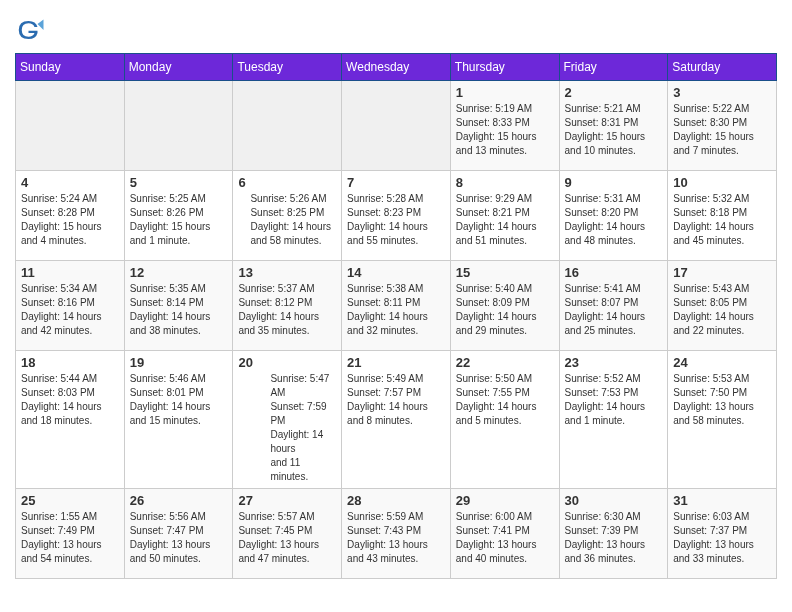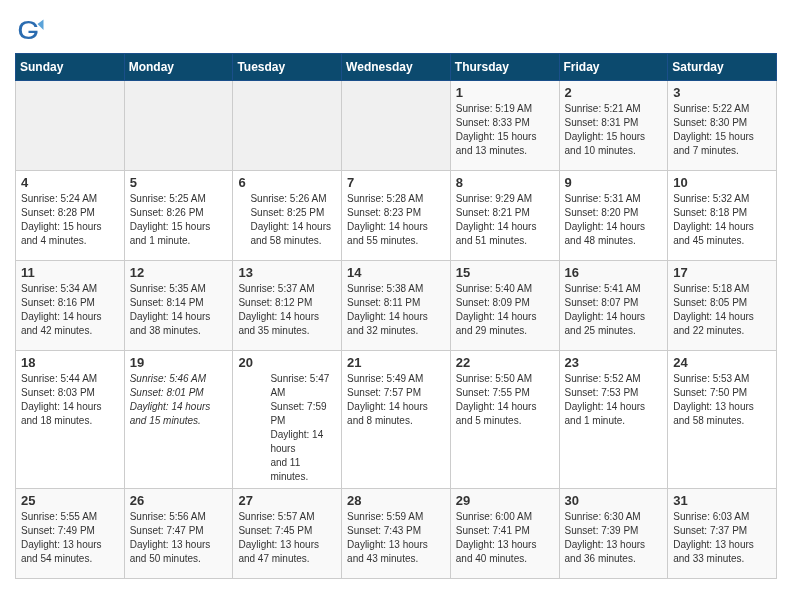--- a/index.html
+++ b/index.html
@@ -54,24 +54,24 @@
       font-size: 16px;
       color: #555;
       margin-top: 2px;
     }
     table {
       width: 100%;
       border-collapse: collapse;
       table-layout: fixed;
     }
     thead th {
-      background-color: #0c4a6e;
+      background-color: #6d28d9;
       color: white;
       font-size: 12px;
-      font-weight: bold;
+      font-weight: normal;
       padding: 6px 4px;
       text-align: left;
       border: 1px solid #1a4f8a;
     }
     tbody td {
       border: 1px solid #ccc;
       vertical-align: top;
       padding: 4px 5px;
       font-size: 10px;
       color: #333;
@@ -247,37 +247,37 @@
         </td>
         <td>
           <span class="day-number">16</span>
           <div class="day-info" style="white-space: pre-line;">Sunrise: 5:41 AM
 Sunset: 8:07 PM
 Daylight: 14 hours
 and 25 minutes.</div>
         </td>
         <td>
           <span class="day-number">17</span>
-          <div class="day-info" style="white-space: pre-line;">Sunrise: 5:18 AM
+          <div class="day-info" style="white-space: pre-line;">Sunrise: 5:43 AM
 Sunset: 8:05 PM
 Daylight: 14 hours
 and 22 minutes.</div>
         </td>
       </tr>
       <tr>
         <td>
           <span class="day-number">18</span>
           <div class="day-info" style="white-space: pre-line;">Sunrise: 5:44 AM
 Sunset: 8:03 PM
 Daylight: 14 hours
 and 18 minutes.</div>
         </td>
         <td>
           <span class="day-number">19</span>
-          <div class="day-info" style="white-space: pre-line; font-style: italic;">Sunrise: 5:46 AM
+          <div class="day-info" style="white-space: pre-line;">Sunrise: 5:46 AM
 Sunset: 8:01 PM
 Daylight: 14 hours
 and 15 minutes.</div>
         </td>
         <td>
           <span class="day-number">20</span>
           <div class="day-info" style="white-space: pre-line; margin-left: 32px;">Sunrise: 5:47 AM
 Sunset: 7:59 PM
 Daylight: 14 hours
 and 11 minutes.</div>
@@ -307,21 +307,21 @@
           <span class="day-number">24</span>
           <div class="day-info" style="white-space: pre-line;">Sunrise: 5:53 AM
 Sunset: 7:50 PM
 Daylight: 13 hours
 and 58 minutes.</div>
         </td>
       </tr>
       <tr>
         <td>
           <span class="day-number">25</span>
-          <div class="day-info" style="white-space: pre-line;">Sunrise: 5:55 AM
+          <div class="day-info" style="white-space: pre-line;">Sunrise: 1:55 AM
 Sunset: 7:49 PM
 Daylight: 13 hours
 and 54 minutes.</div>
         </td>
         <td>
           <span class="day-number">26</span>
           <div class="day-info" style="white-space: pre-line;">Sunrise: 5:56 AM
 Sunset: 7:47 PM
 Daylight: 13 hours
 and 50 minutes.</div>

